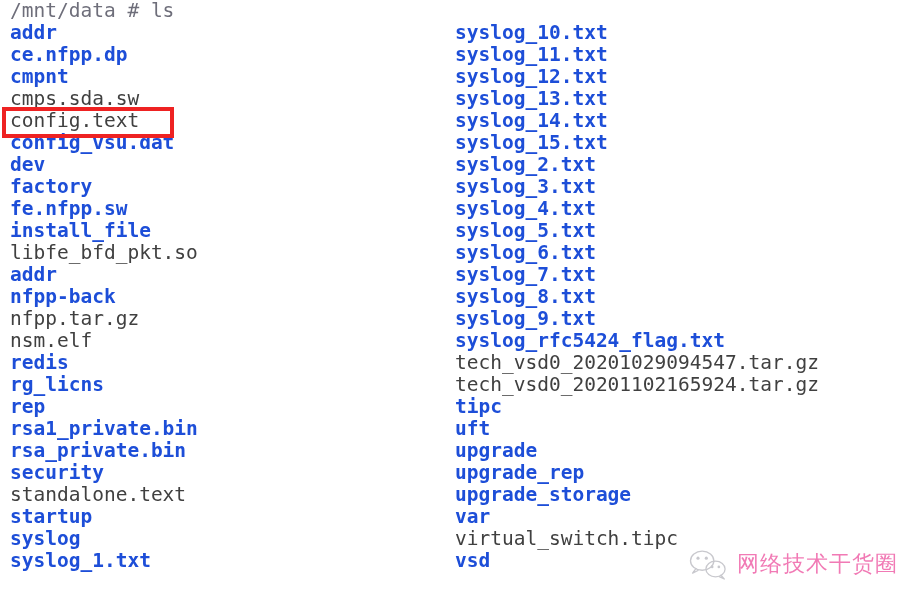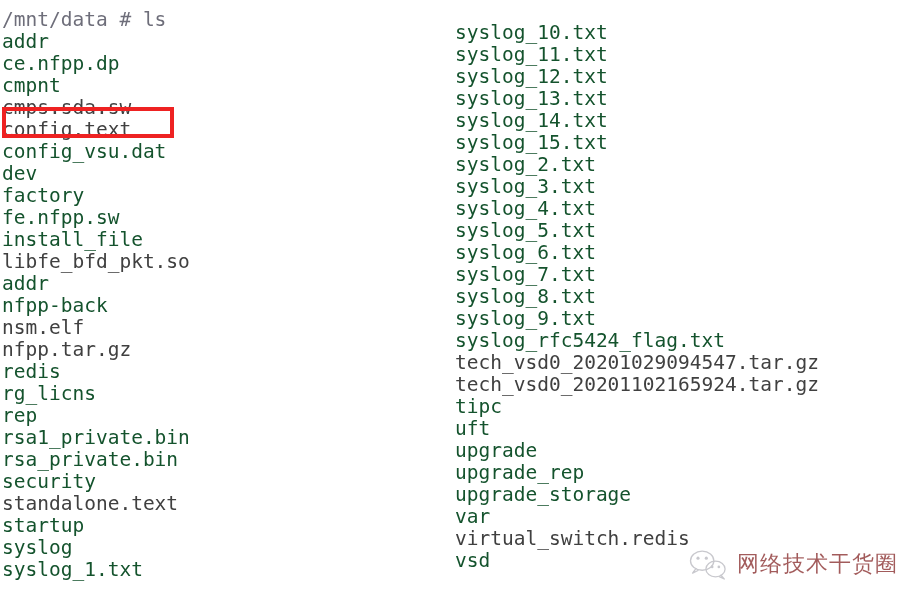--- a/index.html
+++ b/index.html
@@ -14,35 +14,35 @@
     background: #ffffff;
     overflow: hidden;
     font-family: "DejaVu Sans Mono", "Liberation Mono", monospace;
   }
 
   
   .column {
     position: absolute;
     top: 0;
   }
-  #col-left  { left: 2px; margin-top: 9px;   }
+  #col-left  { left: 10px;   }
   #col-right { left: 455px; }
 
   .row {
     height: 22px;
     line-height: 22px;
     font-size: 19.5px;
     white-space: pre;
     letter-spacing: 0px;
   }
 
   
   .row.dir {
-    font-weight: normal;
-    color: #14532d;
+    font-weight: bold;
+    color: #1d4ed8;
   }
   
   .row.file {
     font-weight: normal;
     color: #404040;
   }
   
   .row.prompt {
     font-weight: normal;
     color: #6e6e7a;
@@ -98,22 +98,22 @@
       <div class="row file">cmps.sda.sw</div>
       <div class="row file">config.text</div>
       <div class="row dir">config_vsu.dat</div>
       <div class="row dir">dev</div>
       <div class="row dir">factory</div>
       <div class="row dir">fe.nfpp.sw</div>
       <div class="row dir">install_file</div>
       <div class="row file">libfe_bfd_pkt.so</div>
       <div class="row dir">addr</div>
       <div class="row dir">nfpp-back</div>
+      <div class="row file">nfpp.tar.gz</div>
       <div class="row file">nsm.elf</div>
-      <div class="row file">nfpp.tar.gz</div>
       <div class="row dir">redis</div>
       <div class="row dir">rg_licns</div>
       <div class="row dir">rep</div>
       <div class="row dir">rsa1_private.bin</div>
       <div class="row dir">rsa_private.bin</div>
       <div class="row dir">security</div>
       <div class="row file">standalone.text</div>
       <div class="row dir">startup</div>
       <div class="row dir">syslog</div>
       <div class="row dir">syslog_1.txt</div>
@@ -137,37 +137,37 @@
       <div class="row dir">syslog_9.txt</div>
       <div class="row dir">syslog_rfc5424_flag.txt</div>
       <div class="row file">tech_vsd0_20201029094547.tar.gz</div>
       <div class="row file">tech_vsd0_20201102165924.tar.gz</div>
       <div class="row dir">tipc</div>
       <div class="row dir">uft</div>
       <div class="row dir">upgrade</div>
       <div class="row dir">upgrade_rep</div>
       <div class="row dir">upgrade_storage</div>
       <div class="row dir">var</div>
-      <div class="row file">virtual_switch.redis</div>
+      <div class="row file">virtual_switch.tipc</div>
       <div class="row dir">vsd</div>
     </div>
 
   <div id="highlight-box" style="border-color: rgb(238, 34, 34);"></div>
 
   <div id="watermark">
     <svg class="wm-logo" viewBox="0 0 48 38">
       <g fill="none" stroke="#b4b4bb" stroke-width="1.6">
         <ellipse cx="17" cy="15" rx="14" ry="11.5"></ellipse>
         <path d="M9.5 24.5 L5.5 30 L12 26.8" stroke-linejoin="round" stroke-linecap="round"></path>
         <ellipse cx="33" cy="25" rx="11.5" ry="9.5"></ellipse>
         <path d="M39.5 32.5 L43.5 37 L37.5 34.2" stroke-linejoin="round" stroke-linecap="round"></path>
       </g>
       <g fill="#b4b4bb">
         <circle cx="12" cy="12" r="1.9"></circle>
         <circle cx="22" cy="12" r="1.9"></circle>
         <circle cx="29" cy="22.5" r="1.6"></circle>
         <circle cx="37" cy="22.5" r="1.6"></circle>
       </g>
     </svg>
-    <span class="wm-text" style="color: #7f1d1d;">网络技术干货圈</span>
+    <span class="wm-text" style="color: #ec4899;">网络技术干货圈</span>
   </div>
 
 </div>
 
 </body></html>

